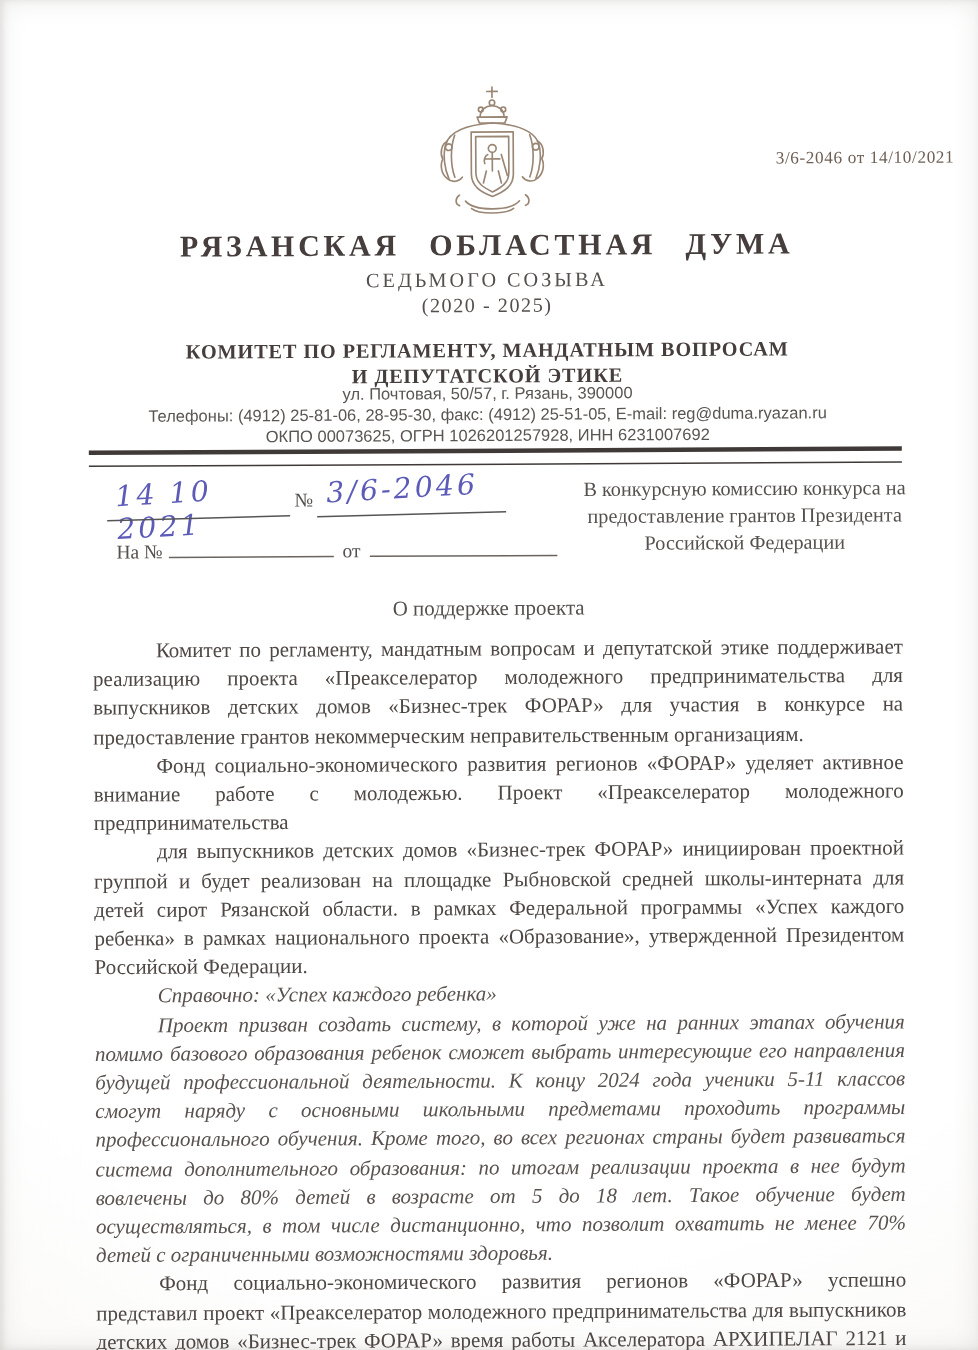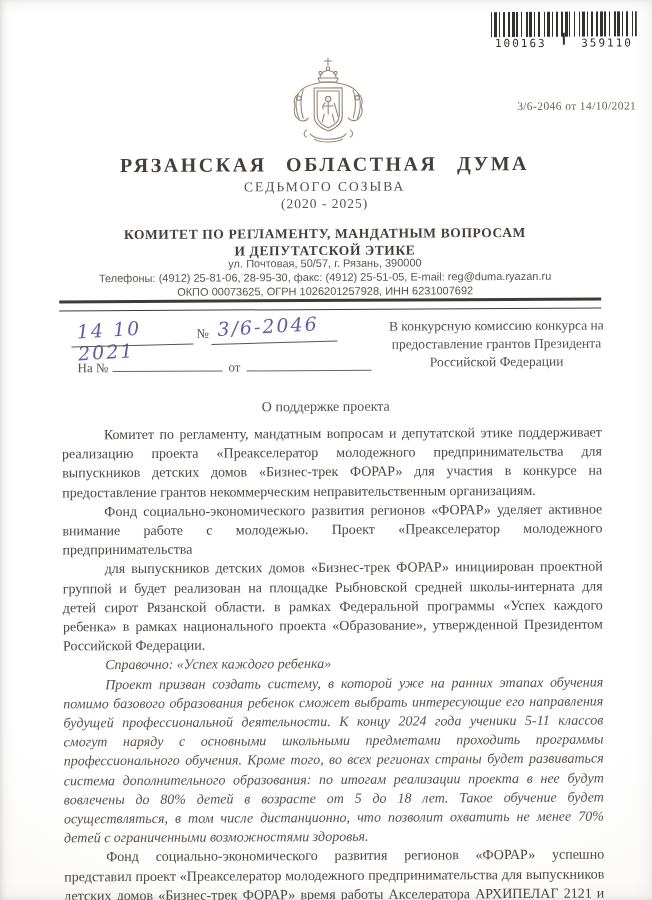--- a/index.html
+++ b/index.html
@@ -101,28 +101,20 @@
   }
   .body-text p{margin:0;text-indent:42px;}
   .body-text p.ital{font-style:italic;color:#5a524f;}
 </style>
 </head>
 <body>
 
 <div class="sheet">
   <div class="tilt">
 
-    <div class="barcode">
-      <div class="bars"></div>
-      <div class="digits">
-        <span>100163</span>
-        <span class="guard"></span>
-        <span>359110</span>
-      </div>
-    </div>
 
     <div class="ref-stamp">3/6-2046 от 14/10/2021</div>
 
     <div class="crest">
       <svg viewBox="0 0 88 94" fill="none" stroke="#9a8674" stroke-width="1.1" stroke-linecap="round" stroke-linejoin="round">
 
         <path d="M44 2 v7 M40.5 5 h7"></path>
 
         <path d="M36 22 C36 12 52 12 52 22"></path>
         <circle cx="36.5" cy="17" r="1.6"></circle>

